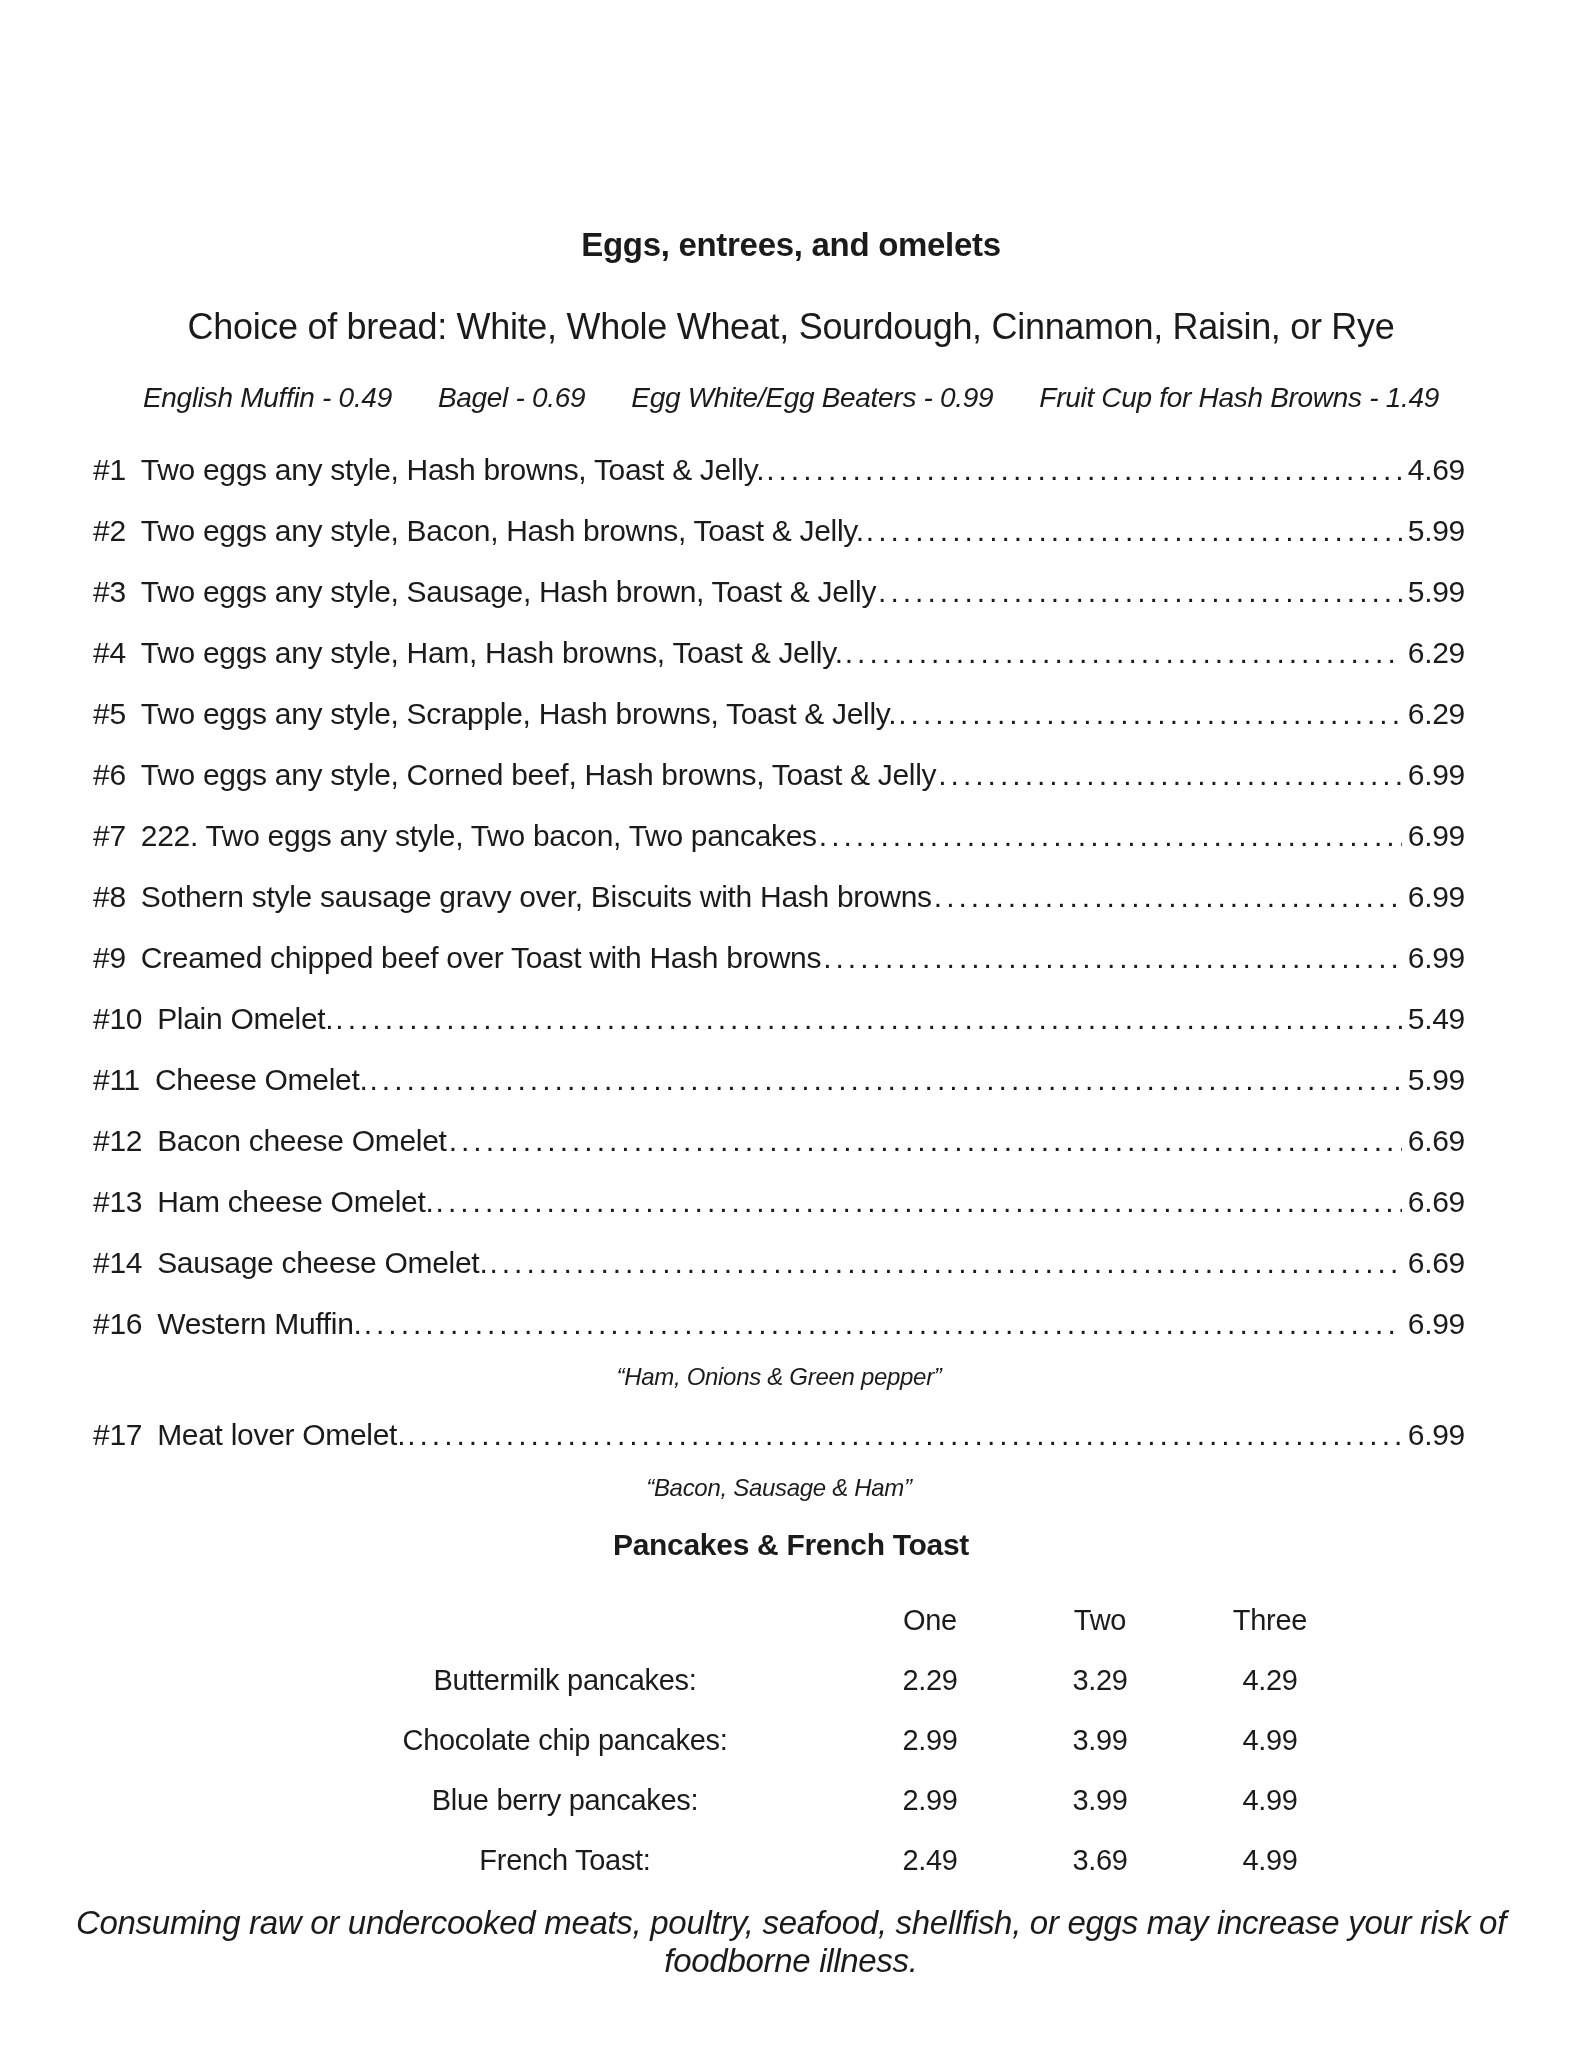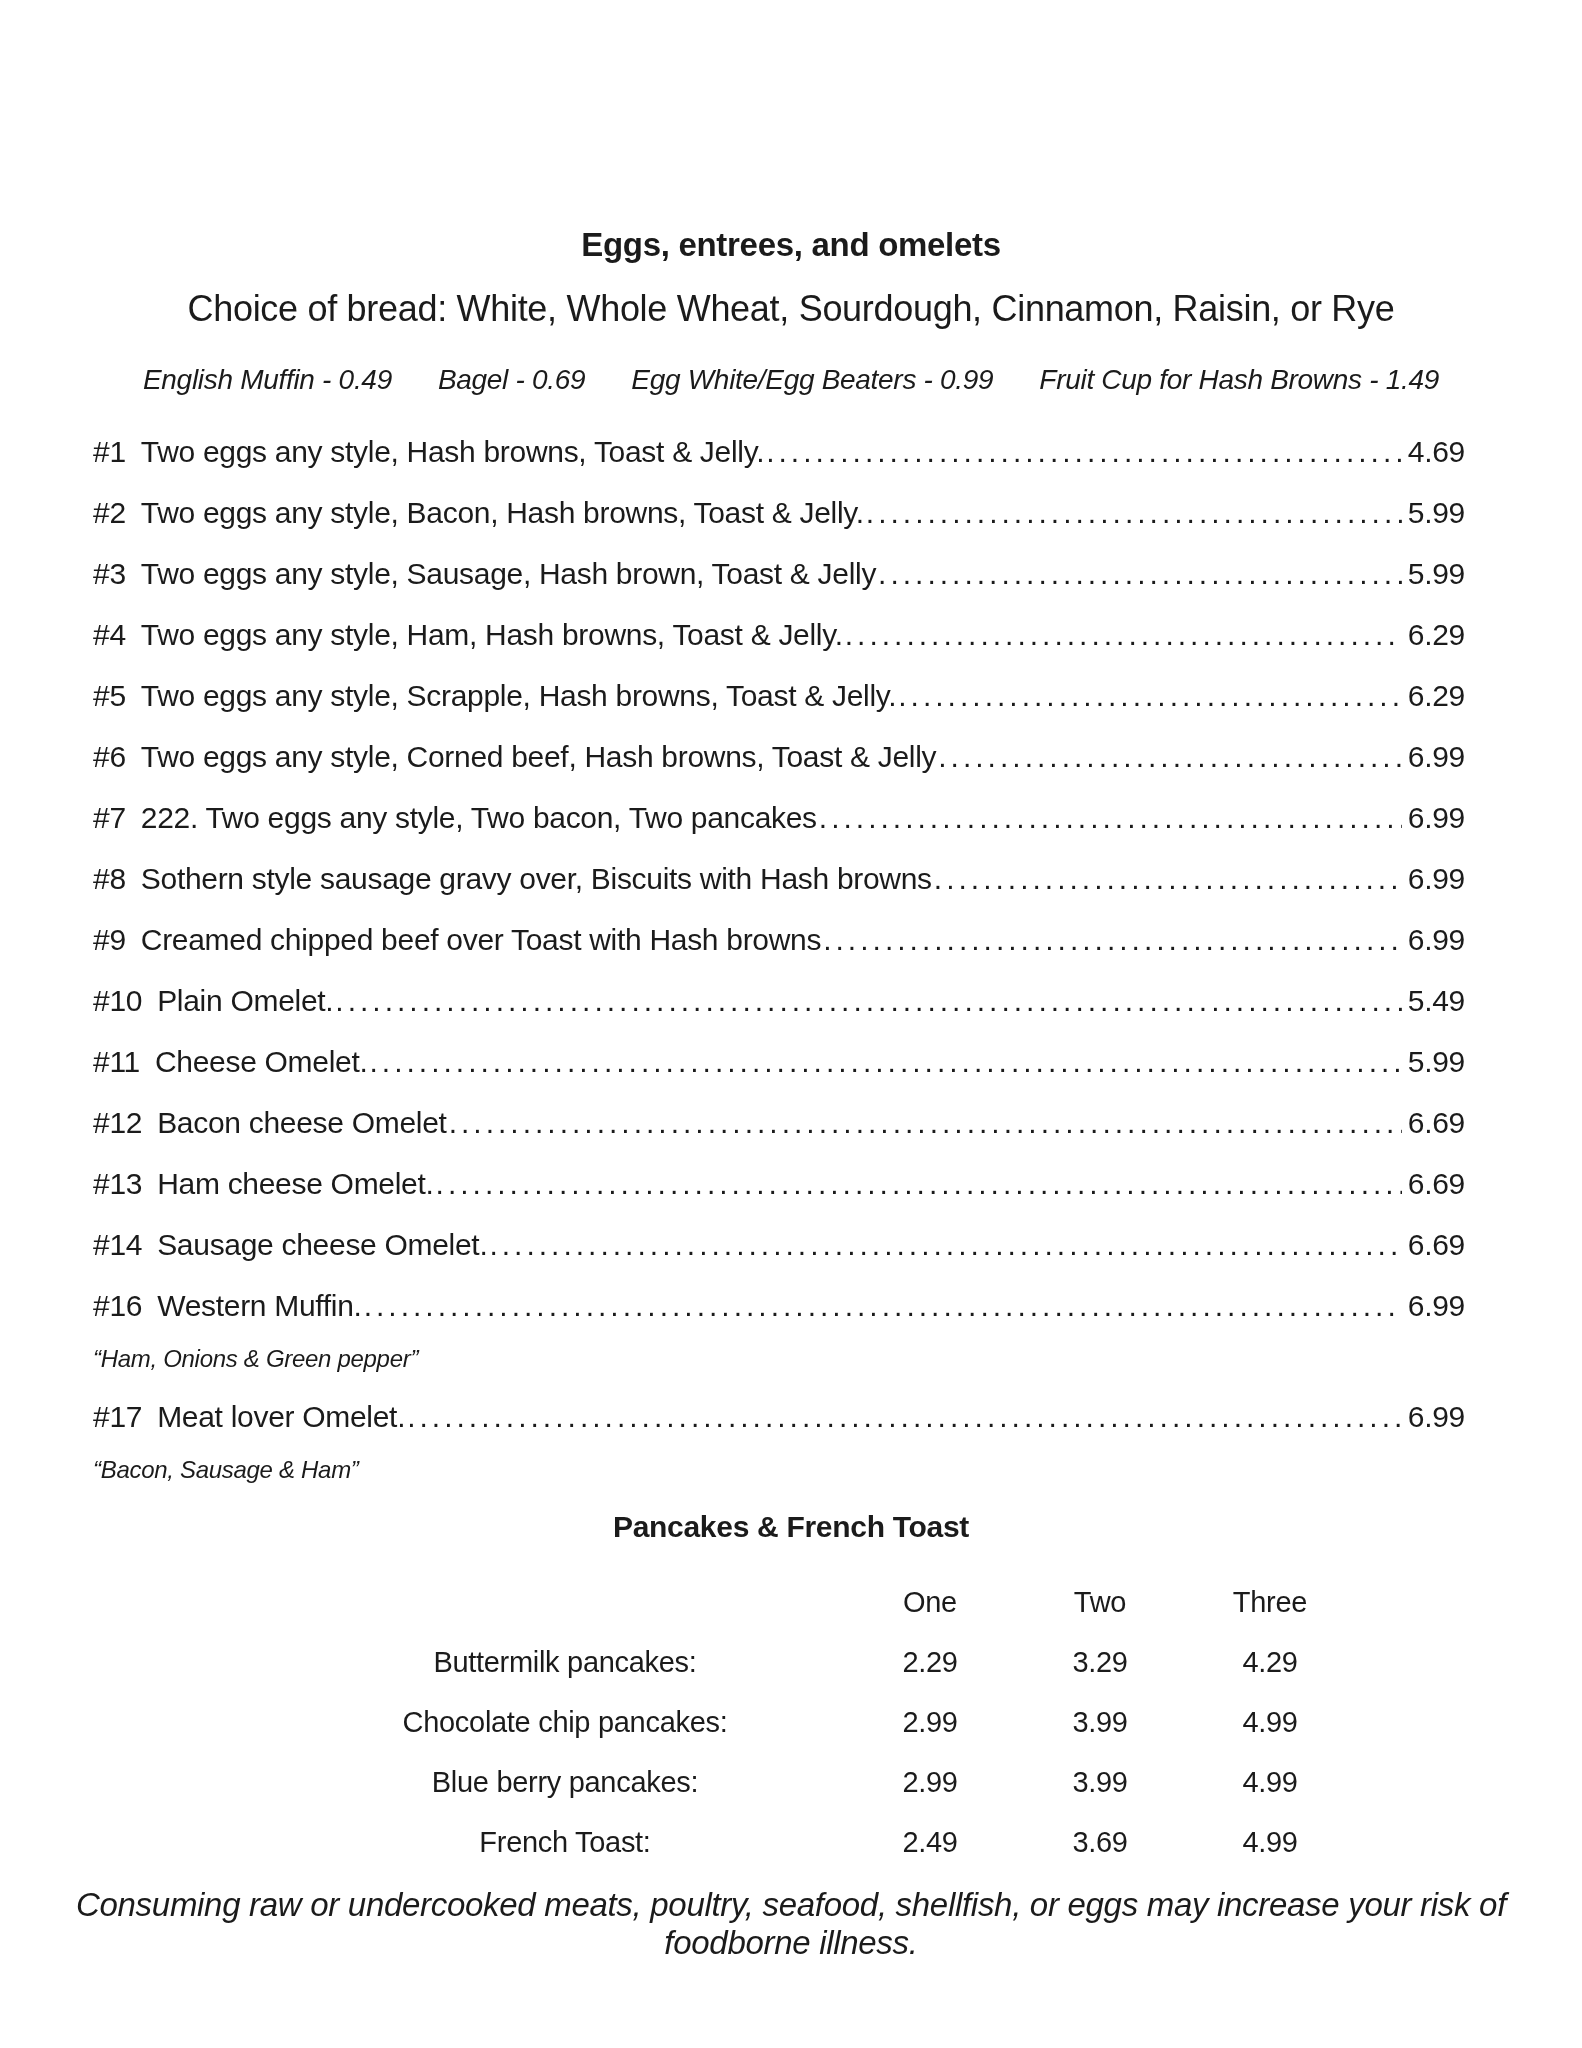--- a/index.html
+++ b/index.html
@@ -9,21 +9,21 @@
     width: 1582px;
     height: 2048px;
     background: #ffffff;
     color: #1b1b1b;
     font-family: "Liberation Sans", sans-serif;
     overflow: hidden;
   }
   .header { text-align: center; padding-top: 166px; }
   .title { font-size: 40px; font-weight: 700; line-height: 1.1; letter-spacing: -0.5px; }
   .subtitle { font-size: 33px; font-weight: 700; margin-top: 60px; letter-spacing: -0.3px; }
-  .bread-line { font-size: 36px; font-weight: 400; margin-top: 24px; letter-spacing: -0.3px; }
+  .bread-line { font-size: 36px; font-weight: 400; margin-top: 42px; letter-spacing: -0.3px; }
   .extras-line {
     margin-top: 34px;
     font-style: italic;
     font-size: 28px;
     display: flex;
     justify-content: center;
     gap: 46px;
     letter-spacing: -0.3px;
   }
   .items { margin: 38px 117px 0 93px; font-size: 30px; letter-spacing: -0.3px; }
@@ -37,20 +37,21 @@
     white-space: nowrap;
     letter-spacing: 4px;
     margin: 0 6px 0 2px;
     min-width: 20px;
   }
   .leader::after {
     content: "........................................................................................................................................................................................................";
   }
   .price { text-align: right; white-space: nowrap; }
   .note {
+    text-align: center;
     font-style: italic;
     font-size: 24px;
     line-height: 30px;
     margin-top: 20px;
   }
   .pancakes-heading { text-align: center; font-weight: 700; font-size: 30px; margin-top: 4px; letter-spacing: -0.3px; }
   .pancakes-table { margin: 28px 0 0 285px; font-size: 29px; letter-spacing: -0.3px; }
   .t-row { display: grid; grid-template-columns: 560px 170px 170px 170px; height: 60px; align-items: center; }
   .t-row .cell { text-align: center; }
   .t-row .label-cell { text-align: center; }

